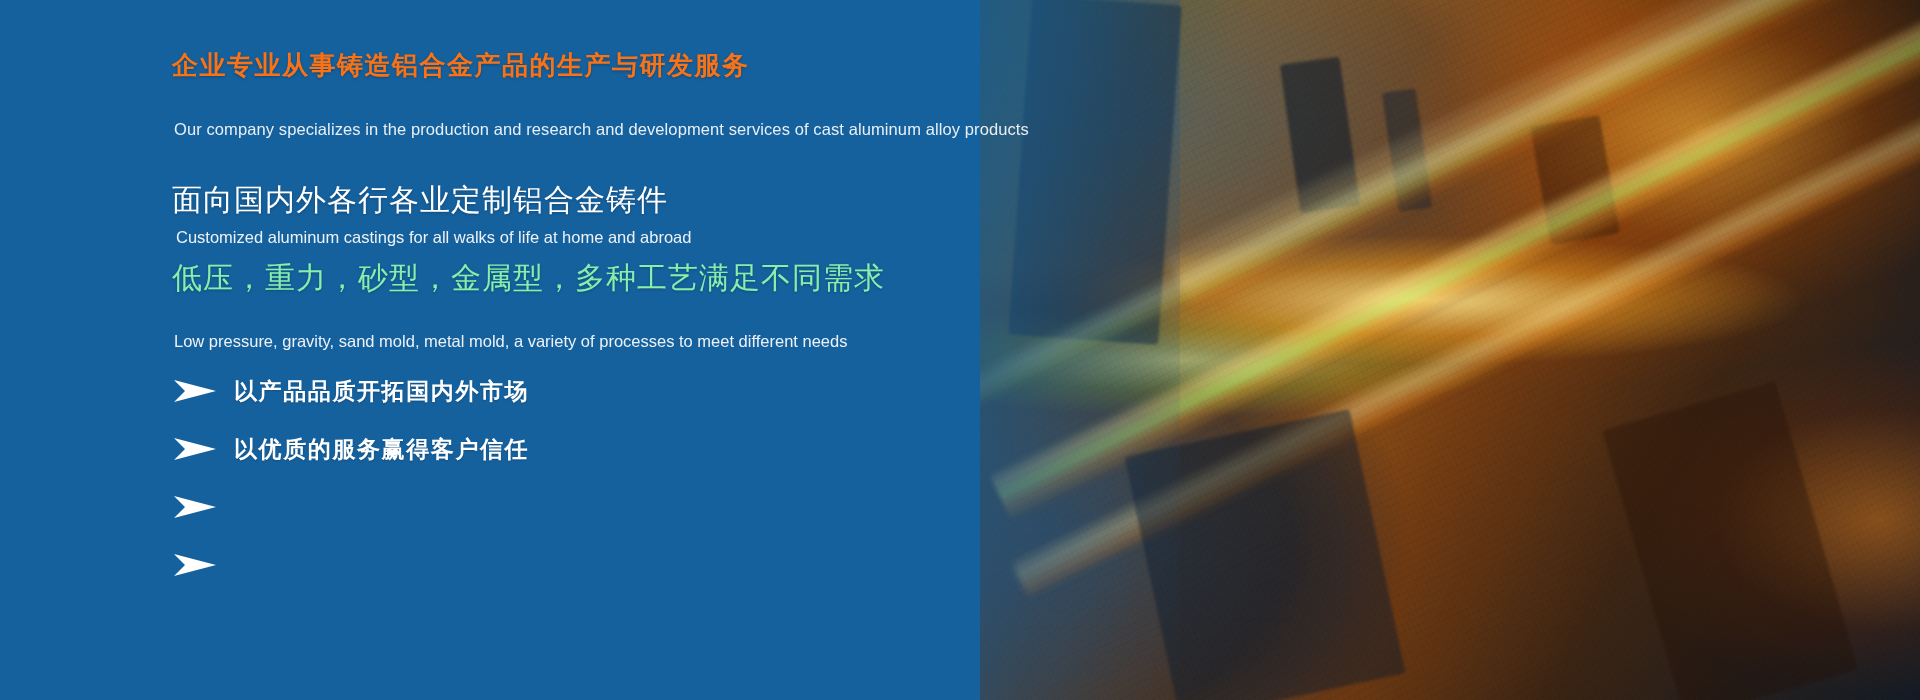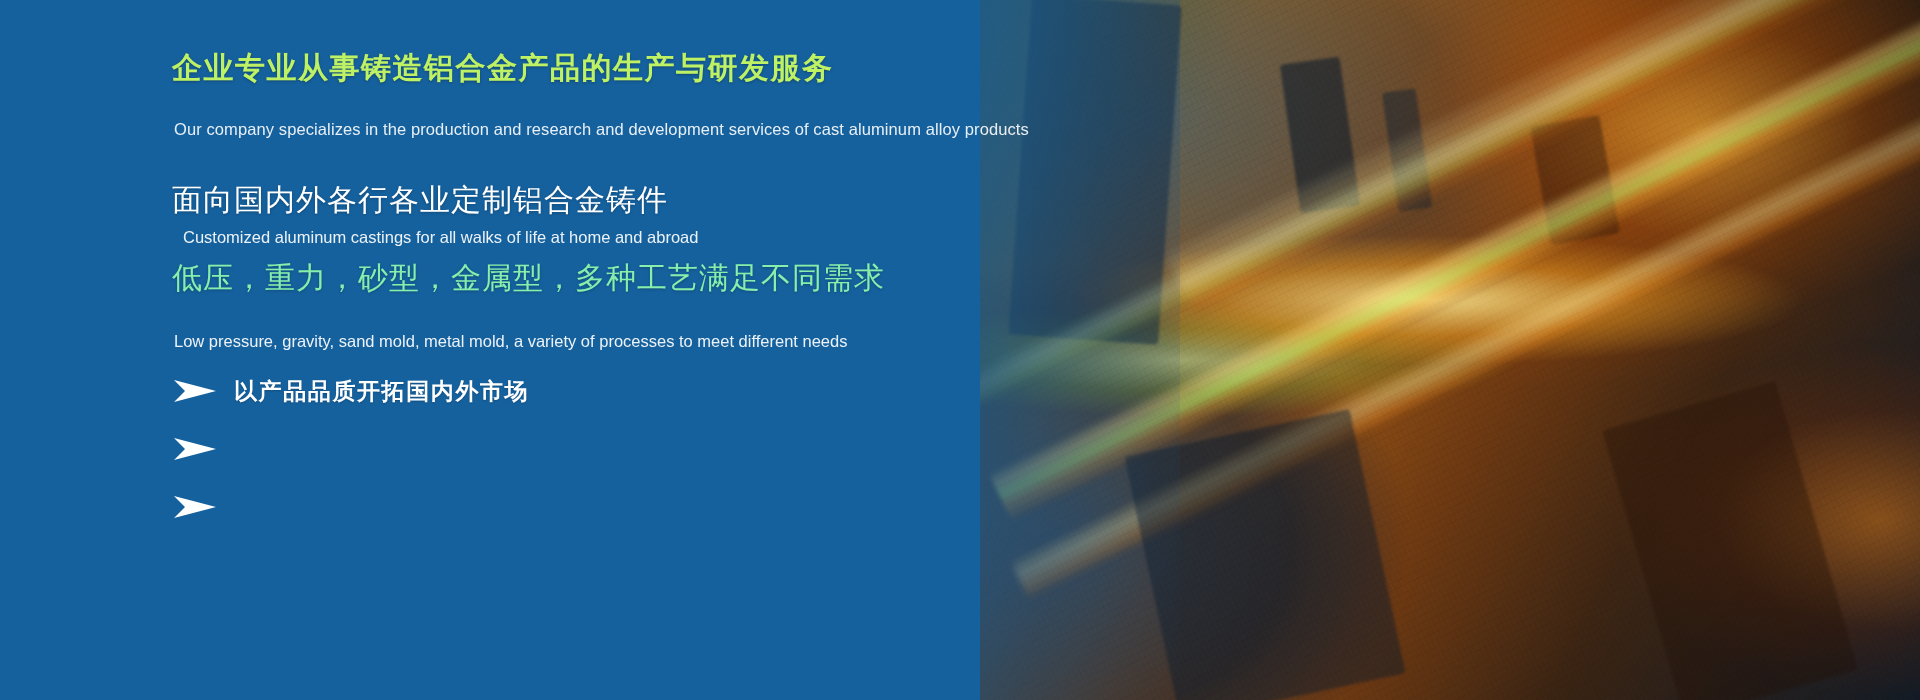--- a/index.html
+++ b/index.html
@@ -138,37 +138,37 @@
   
   .content {
     position: absolute;
     left: 172px; top: 0;
     width: 1100px; height: 700px;
     color: #ffffff;
   }
 
   .h-cn-1 {
     position: absolute; left: 0; top: 48px;
-    font-size: 30px; font-weight: 700; letter-spacing: 1.5px;
-    white-space: nowrap; color: #bef264;
+    font-size: 26px; font-weight: 700; letter-spacing: 1.5px;
+    white-space: nowrap; color: #f97316;
     text-shadow: 0 1px 3px rgba(0,0,0,0.28);
   }
   .h-en-1 {
     position: absolute; left: 2px; top: 120px;
     font-size: 16.5px; font-weight: 400; letter-spacing: 0.1px;
     white-space: nowrap; color: rgba(255,255,255,0.90);
   }
   .h-cn-2 {
     position: absolute; left: 0; top: 180px;
     font-size: 30px; font-weight: 500; letter-spacing: 1px;
     white-space: nowrap; color: #ffffff;
     text-shadow: 0 1px 3px rgba(0,0,0,0.25);
   }
   .h-en-2 {
-    position: absolute; left: 11px; top: 228px;
+    position: absolute; left: 4px; top: 228px;
     font-size: 16.5px; font-weight: 400;
     white-space: nowrap; color: rgba(255,255,255,0.92);
   }
   .h-cn-3 {
     position: absolute; left: 0; top: 258px;
     font-size: 30px; font-weight: 500; letter-spacing: 1px;
     white-space: nowrap; color: #86efac;
     text-shadow: 0 1px 3px rgba(0,0,0,0.25);
   }
   .h-en-3 {
@@ -238,20 +238,26 @@
 
     <div class="bullets">
 
       <div class="bullet">
         <svg class="bullet-arrow" viewBox="0 0 46 26">
           <path d="M2 2 L44 13 L2 24 L13 13 Z" fill="#ffffff"></path>
         </svg>
         <span class="bullet-label">以产品品质开拓国内外市场</span>
       </div>
 
+      <div class="bullet">
+        <svg class="bullet-arrow" viewBox="0 0 46 26">
+          <path d="M2 2 L44 13 L2 24 L13 13 Z" fill="#ffffff"></path>
+        </svg>
+        <span class="bullet-label">以优质的服务赢得客户信任</span>
+      </div>
 
       <div class="bullet">
         <svg class="bullet-arrow" viewBox="0 0 46 26">
           <path d="M2 2 L44 13 L2 24 L13 13 Z" fill="#ffffff"></path>
         </svg>
       </div>
 
       <div class="bullet">
         <svg class="bullet-arrow" viewBox="0 0 46 26">
           <path d="M2 2 L44 13 L2 24 L13 13 Z" fill="#ffffff"></path>

